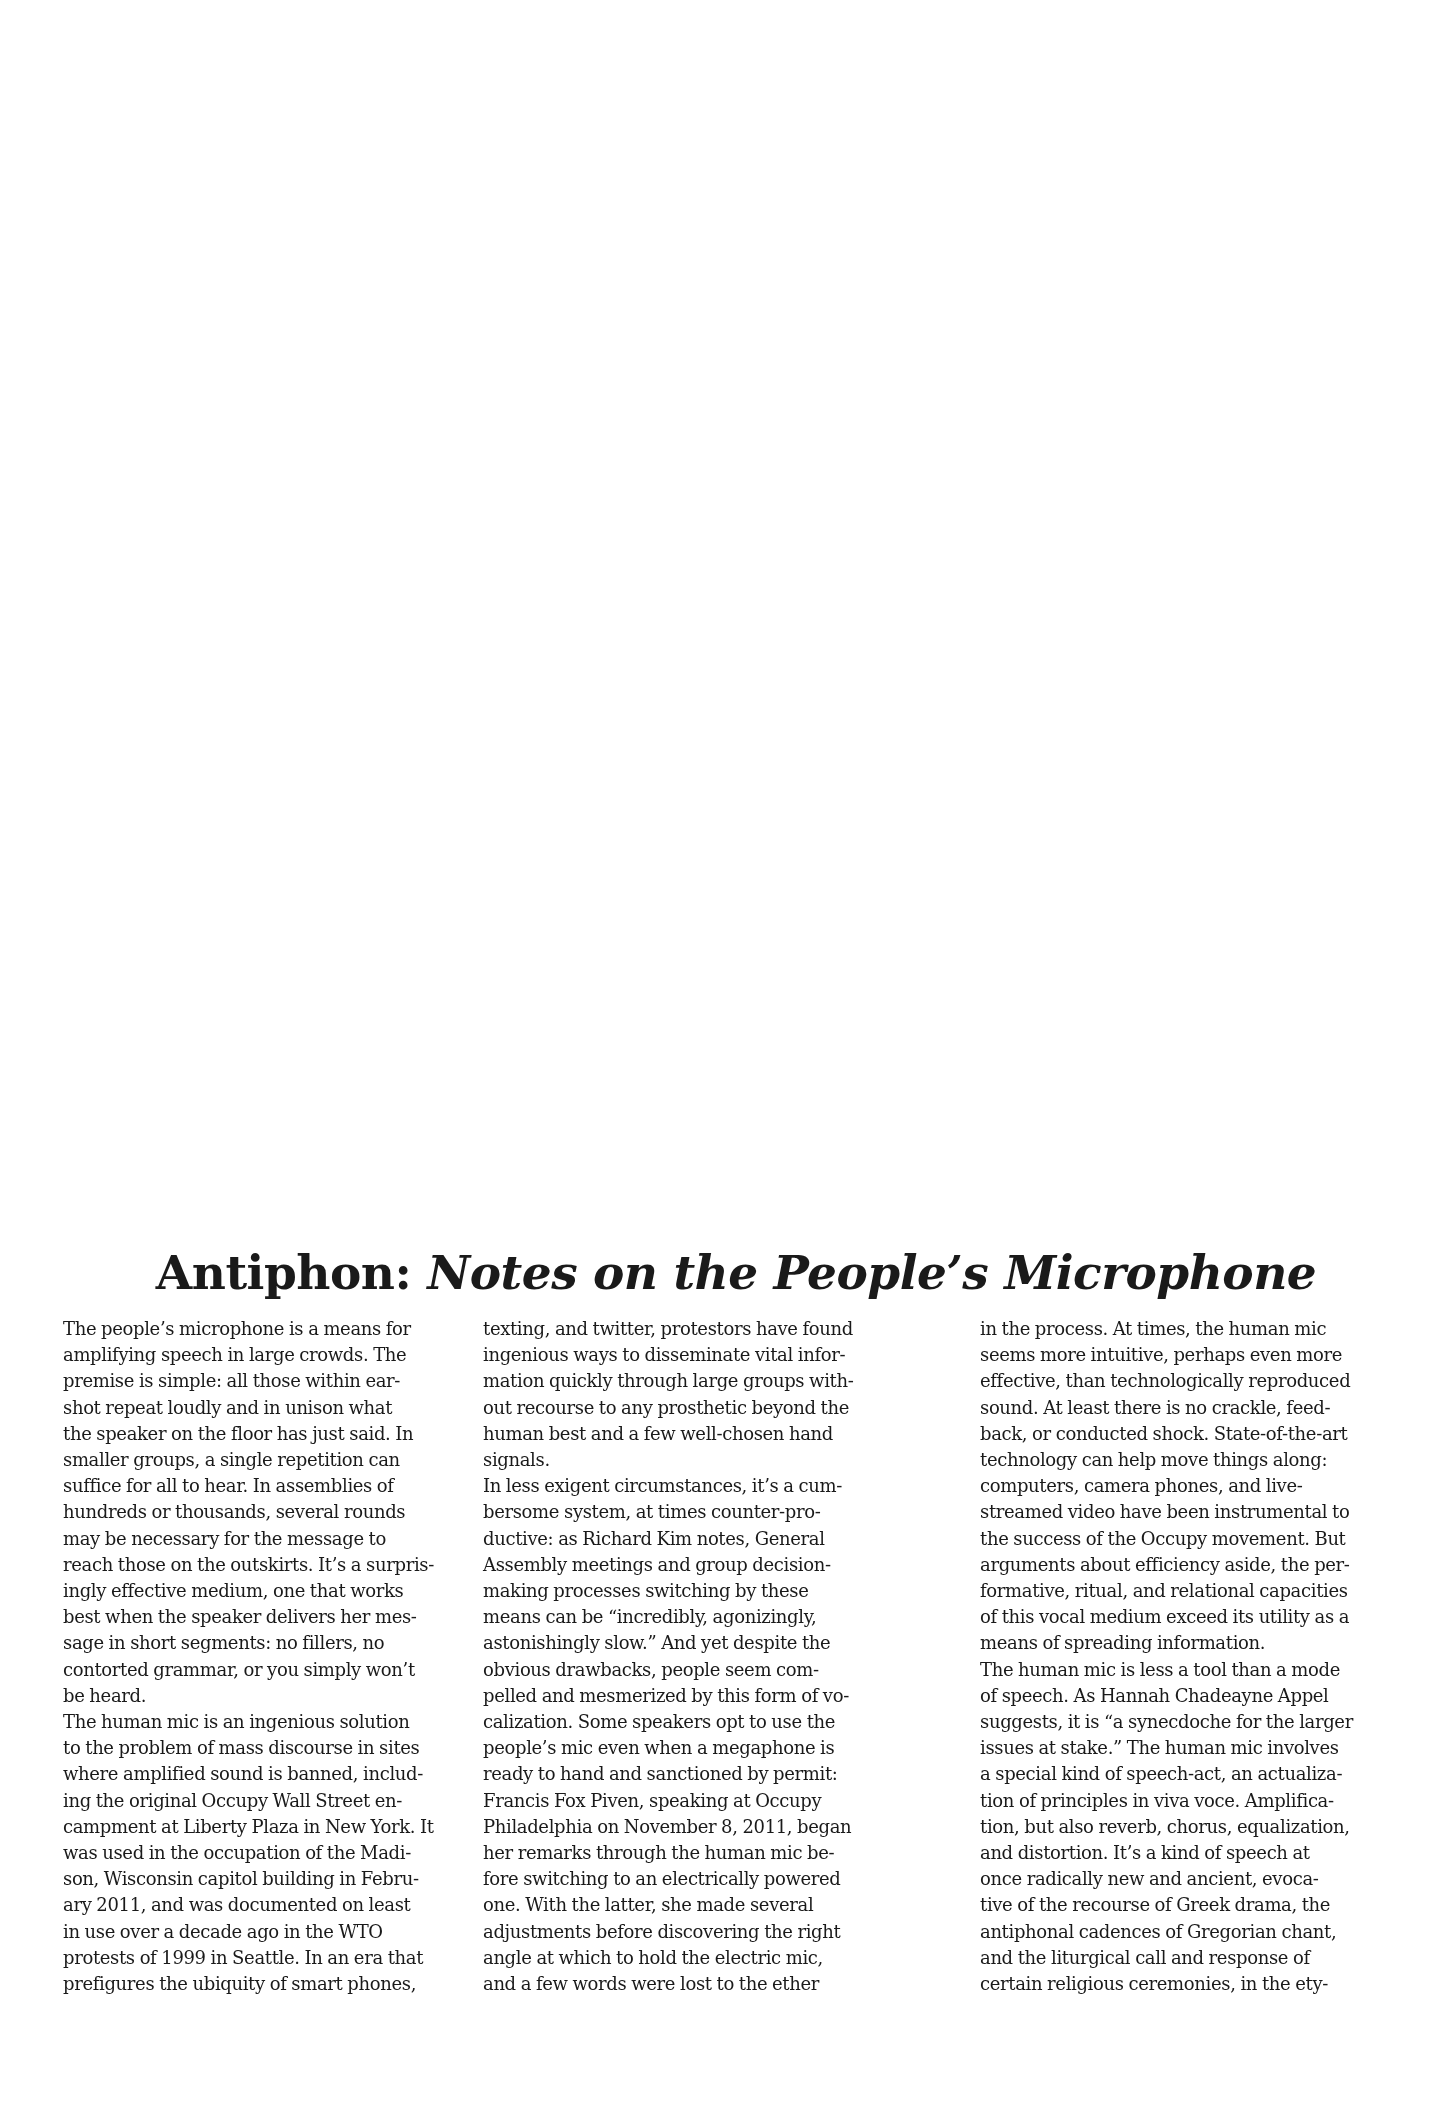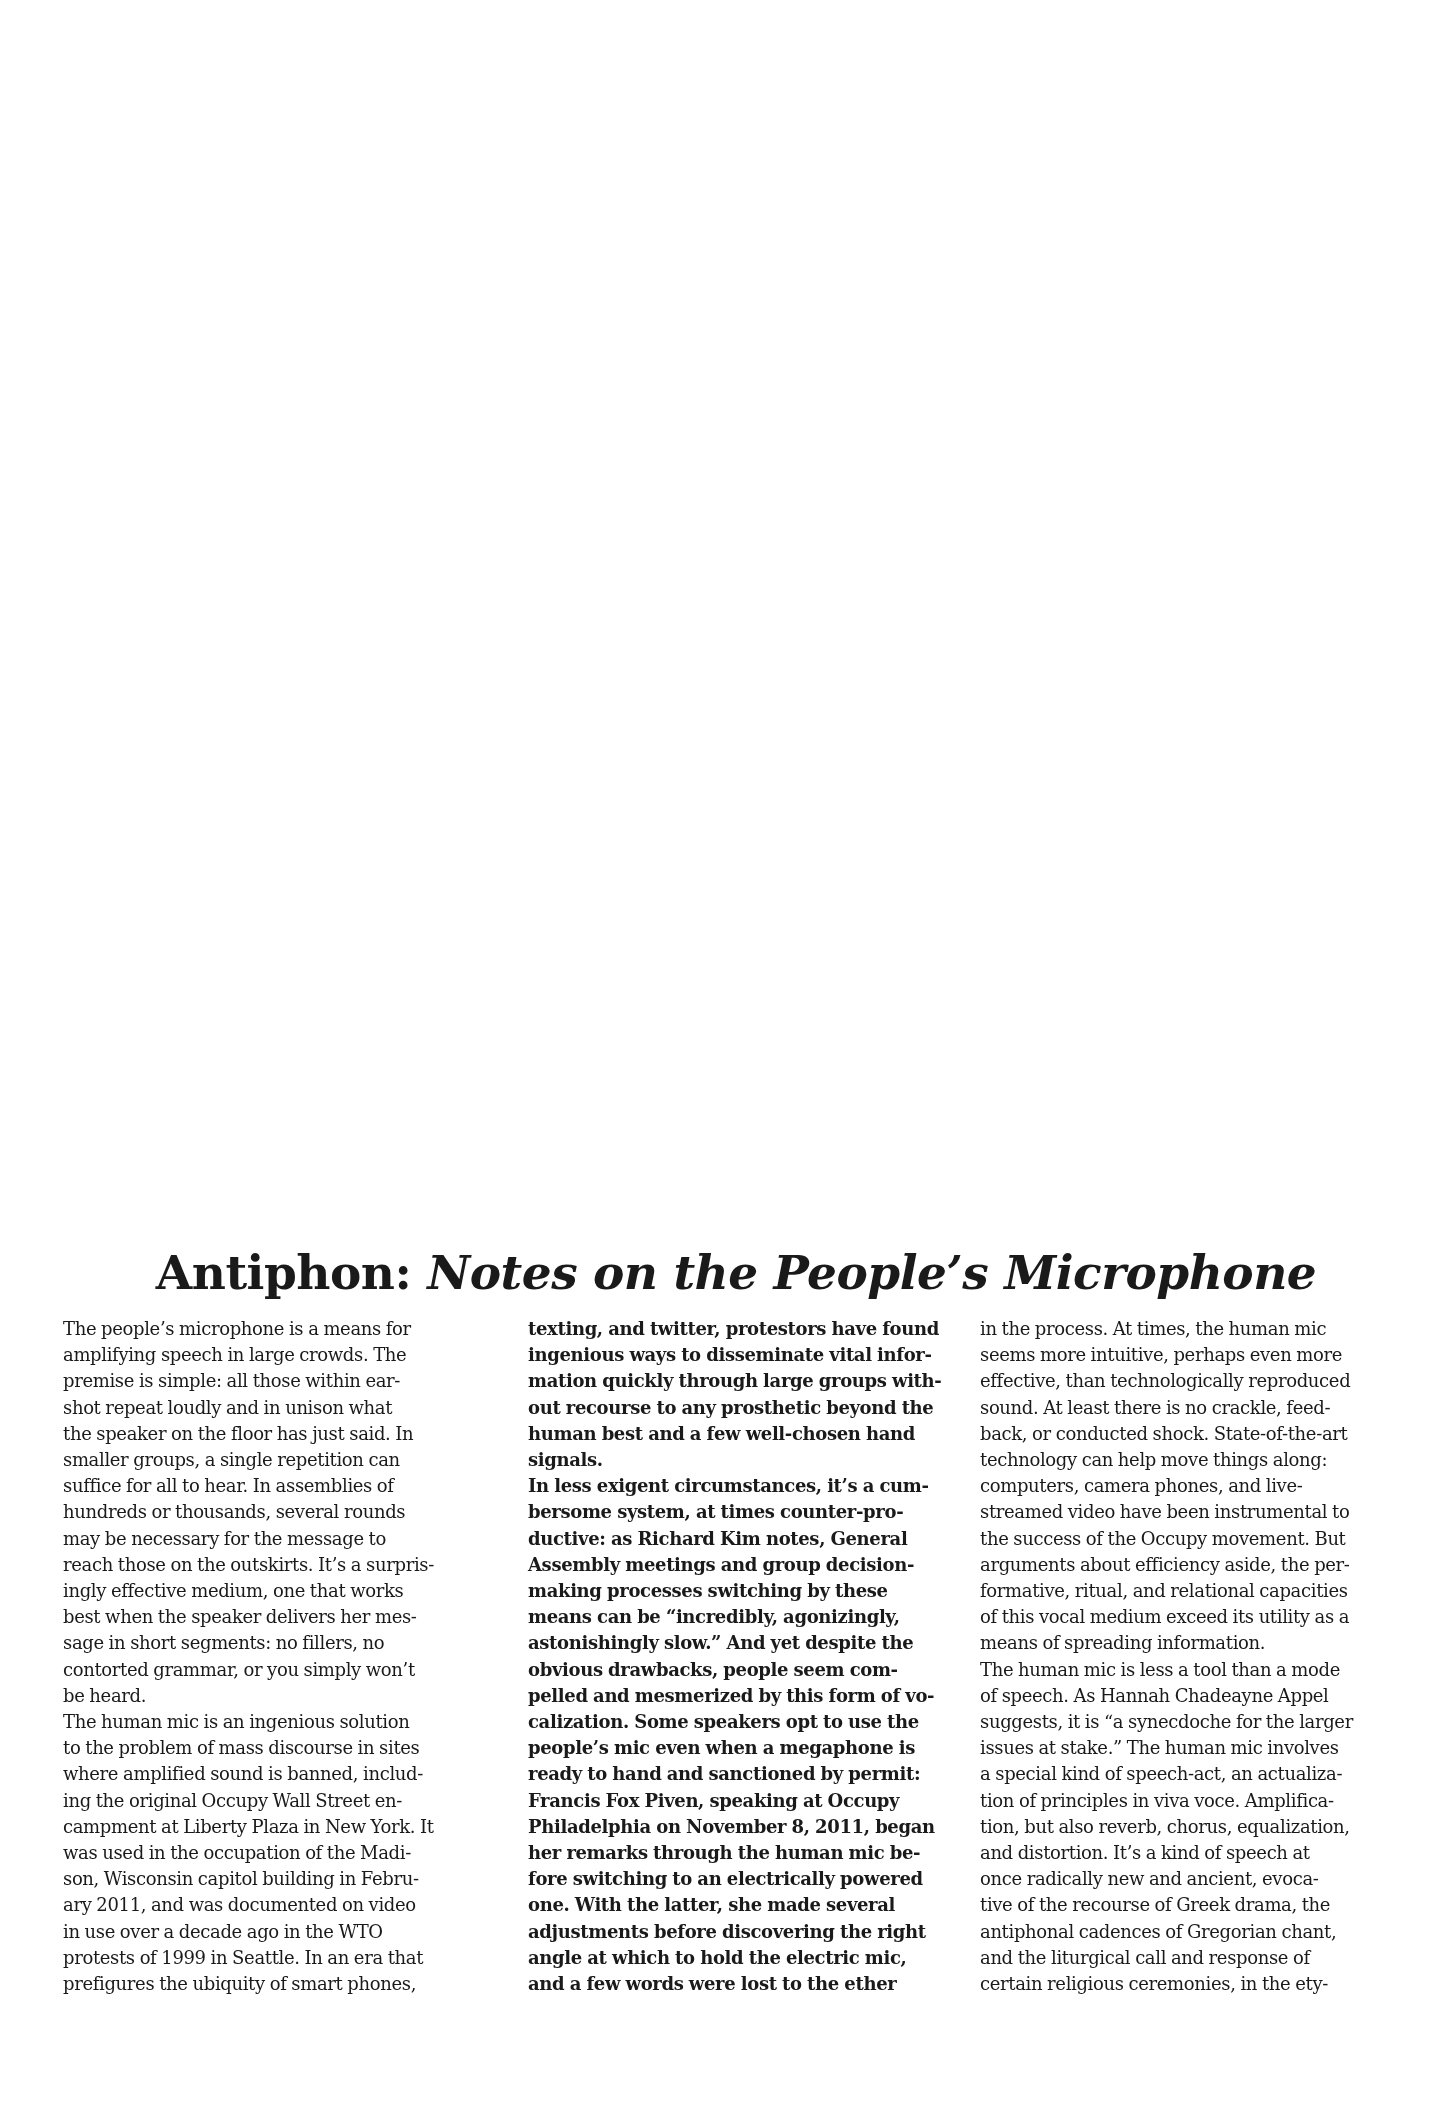--- a/index.html
+++ b/index.html
@@ -41,21 +41,21 @@
     .column {
       position: absolute;
       top: 1316px;
       width: 400px;
       font-size: 18px;
       line-height: 26.2px;
       letter-spacing: -0.35px;
       word-spacing: -0.5px;
     }
     .col-1 { left: 63px; }
-    .col-2 { left: 528px; font-weight: bold; }
+    .col-2 { left: 483px; }
     .col-3 { left: 980px; }
     .line {
       display: block;
       white-space: nowrap;
     }
   </style>
 </head>
 <body>
 
 <div class="page">
@@ -77,21 +77,21 @@
       <span class="line">sage in short segments: no fillers, no</span>
       <span class="line">contorted grammar, or you simply won’t</span>
       <span class="line">be heard.</span>
       <span class="line">The human mic is an ingenious solution</span>
       <span class="line">to the problem of mass discourse in sites</span>
       <span class="line">where amplified sound is banned, includ-</span>
       <span class="line">ing the original Occupy Wall Street en-</span>
       <span class="line">campment at Liberty Plaza in New York. It</span>
       <span class="line">was used in the occupation of the Madi-</span>
       <span class="line">son, Wisconsin capitol building in Febru-</span>
-      <span class="line">ary 2011, and was documented on video</span>
+      <span class="line">ary 2011, and was documented on least</span>
       <span class="line">in use over a decade ago in the WTO</span>
       <span class="line">protests of 1999 in Seattle. In an era that</span>
       <span class="line">prefigures the ubiquity of smart phones,</span>
     </div>
   <div class="column col-2">
       <span class="line">texting, and twitter, protestors have found</span>
       <span class="line">ingenious ways to disseminate vital infor-</span>
       <span class="line">mation quickly through large groups with-</span>
       <span class="line">out recourse to any prosthetic beyond the</span>
       <span class="line">human best and a few well-chosen hand</span>

